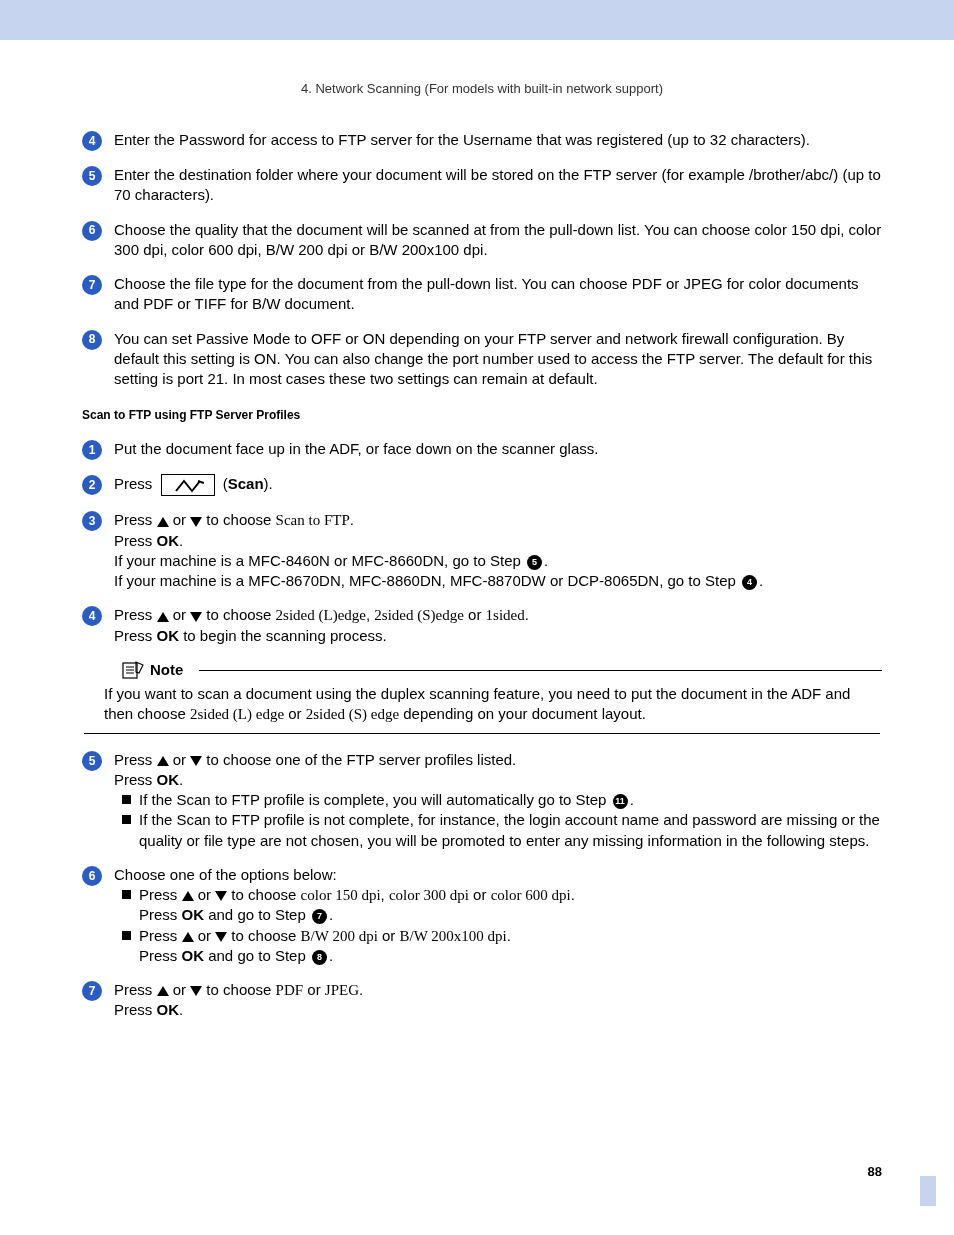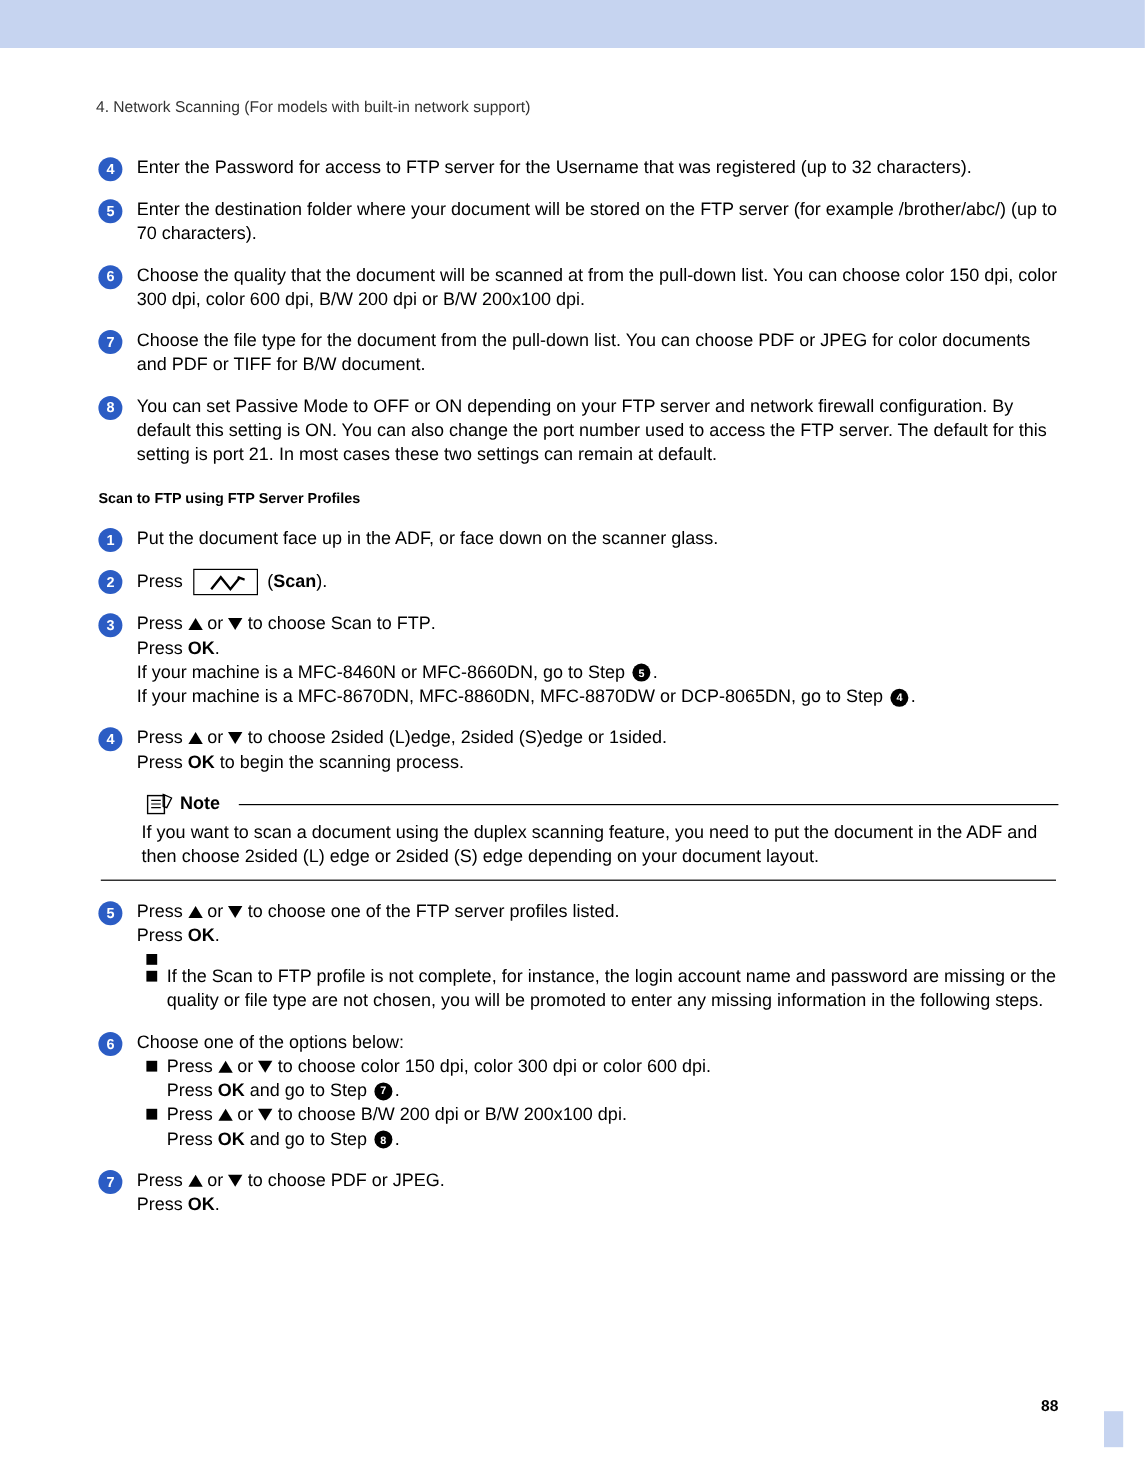--- a/index.html
+++ b/index.html
@@ -26,21 +26,21 @@
     left: 920px;
     width: 16px;
     height: 30px;
     background: #c6d4f0;
   }
   .page-header {
     position: absolute;
     top: 80px;
     left: 80px;
     right: 70px;
-    text-align: left;
+    text-align: center;
     font-size: 13px;
     color: #333;
   }
   .content {
     position: absolute;
     top: 130px;
     left: 82px;
     right: 72px;
   }
   .step {
@@ -100,21 +100,21 @@
   .triangle-up {
     border-left: 6px solid transparent;
     border-right: 6px solid transparent;
     border-bottom: 10px solid #000;
   }
   .triangle-down {
     border-left: 6px solid transparent;
     border-right: 6px solid transparent;
     border-top: 10px solid #000;
   }
-  .mono { font-family: Liberation Sans, sans-serif; }
+  .mono { font-family: Liberation Serif, serif; }
   .bold { font-weight: bold; text-align: right; }
   .note-block {
     margin: 6px 0 16px 0;
   }
   .note-head-row {
     display: flex;
     align-items: center;
     margin-bottom: 4px;
     margin-left: 2px;
     padding-left: 38px;
@@ -129,21 +129,21 @@
     font-weight: bold;
     font-size: 15px;
     margin-right: 16px;
   }
   .note-line-top {
     flex: 1;
     border-top: 1px solid #000;
     height: 1px;
   }
   .note-body {
-    margin-left: 36px;
+    margin-left: 22px;
     margin-right: 2px;
     margin-bottom: 8px;
   }
   .note-line-bottom {
     border-top: 1px solid #000;
     margin-left: 2px;
     margin-right: 2px;
   }
   .bullet-row {
     display: flex;
@@ -255,20 +255,21 @@
     <div class="note-line-bottom"></div>
   </div>
 
   <div class="step">
     <span class="num-badge">5</span>
     <div class="step-text">
       <span>Press </span><span class="triangle-up"></span><span> or </span><span class="triangle-down"></span><span> to choose one of the FTP server profiles listed.</span><br>
       <span>Press </span><span class="bold">OK</span>.<br>
       <div class="bullet-row">
         <span class="bullet-sq"></span>
+        <div><span>If the Scan to FTP profile is complete, you will automatically go to Step </span><span class="num-badge inline">11</span>.</div>
       </div>
       <div class="bullet-row">
         <span class="bullet-sq"></span>
         <div>If the Scan to FTP profile is not complete, for instance, the login account name and password are missing or the quality or file type are not chosen, you will be promoted to enter any missing information in the following steps.</div>
       </div>
     </div>
   </div>
 
   <div class="step">
     <span class="num-badge">6</span>

